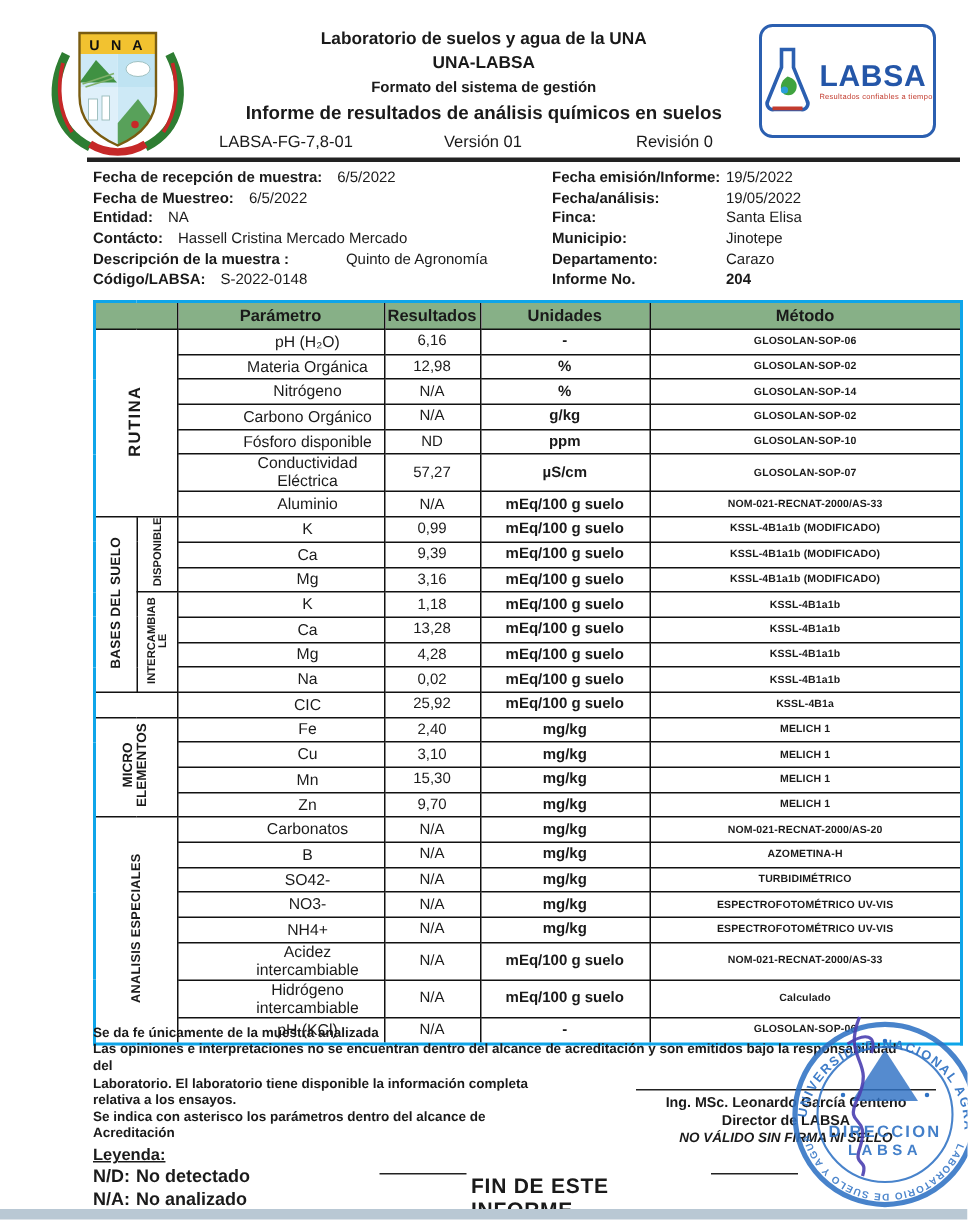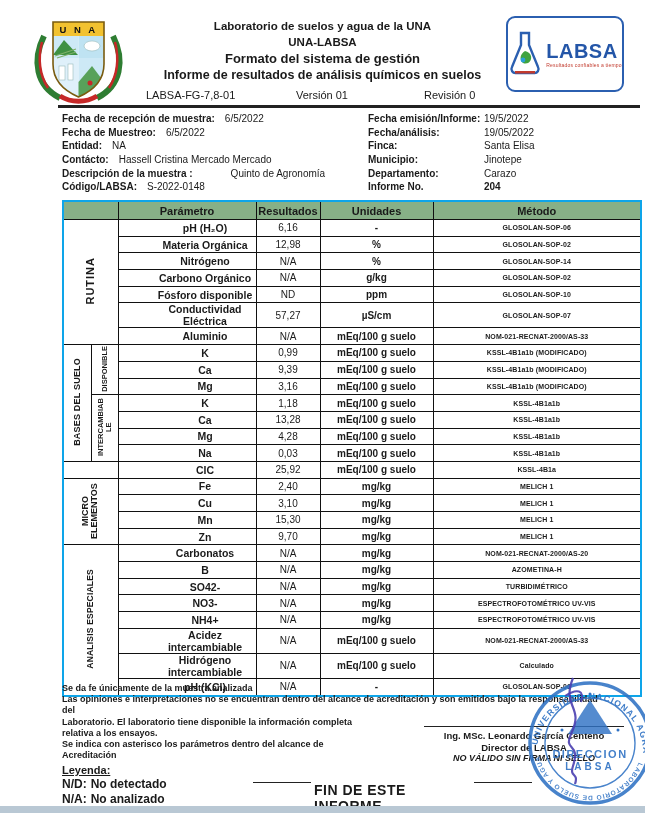--- a/index.html
+++ b/index.html
@@ -7,21 +7,21 @@
     width:645px;height:820px;position:relative;overflow:hidden;
     background:#ffffff;color:#1a1a1a;
     font-family:"Liberation Sans", sans-serif;
     -webkit-font-smoothing:antialiased;
   }
   
   .una-logo{position:absolute;left:26px;top:8px;}
   .title-block{position:absolute;left:130px;top:18px;width:385px;text-align:center;}
   .title-block .t1{font-size:11.5px;font-weight:bold;line-height:16px;}
   .title-block .t2{font-size:11.5px;font-weight:bold;line-height:16px;}
-  .title-block .t3{font-size:13px;font-weight:bold;line-height:17px;}
+  .title-block .t3{font-size:10px;font-weight:bold;line-height:17px;}
   .title-block .t4{font-size:12.5px;font-weight:bold;line-height:17px;}
   .labsa-logo{
     position:absolute;left:506px;top:16px;width:118px;height:76px;
     border:2.5px solid #2b5fb0;border-radius:9px;background:#fff;
     display:flex;align-items:center;justify-content:center;gap:4px;box-sizing:border-box;
   }
   .labsa-text{display:flex;flex-direction:column;align-items:flex-start;}
   .labsa-name{font-size:20px;font-weight:bold;color:#2456a8;letter-spacing:0.5px;line-height:20px;}
   .labsa-tagline{font-size:5px;color:#c23b2e;letter-spacing:0.2px;margin-top:1px;}
   .version-row{position:absolute;left:0;top:89px;width:645px;height:14px;font-size:11px;}
@@ -40,21 +40,21 @@
   
   .report-table{
     position:absolute;left:62px;top:200px;width:578px;
     border-collapse:collapse;table-layout:fixed;border:2px solid #0ea5e9;
   }
   .report-table th,.report-table td{
     border:1.4px solid #111;padding:0;text-align:center;vertical-align:middle;overflow:hidden;
   }
   .report-table th{background:#87b087;font-size:11px;font-weight:bold;height:17px;}
   .report-table td{height:15.7px;font-size:10.5px;}
-  td.param{font-weight:bold;padding-left:36px;}
+  td.param{font-weight:normal;padding-left:36px;}
   td.result{font-weight:normal;font-size:10px;}
   td.unit{font-weight:bold;font-size:10px;}
   td.method{font-weight:bold;font-size:7px;letter-spacing:0.1px;}
   td.vcell{background:#fff;}
   .vtext{
     display:inline-block;writing-mode:vertical-rl;transform:rotate(180deg);
     font-weight:bold;line-height:1.05;
   }
   .g-rutina{font-size:11px;letter-spacing:1px;}
   .g-bases{font-size:9px;letter-spacing:0.2px;}
@@ -287,21 +287,21 @@
     <td class="method">KSSL-4B1a1b</td>
   </tr>
   <tr>
     <td class="param">Mg</td>
     <td class="result">4,28</td>
     <td class="unit">mEq/100 g suelo</td>
     <td class="method">KSSL-4B1a1b</td>
   </tr>
   <tr>
     <td class="param">Na</td>
-    <td class="result">0,03</td>
+    <td class="result">0,02</td>
     <td class="unit">mEq/100 g suelo</td>
     <td class="method">KSSL-4B1a1b</td>
   </tr>
   <tr>
     <td colspan="2"></td>
     <td class="param">CIC</td>
     <td class="result">25,92</td>
     <td class="unit">mEq/100 g suelo</td>
     <td class="method">KSSL-4B1a</td>
   </tr>

